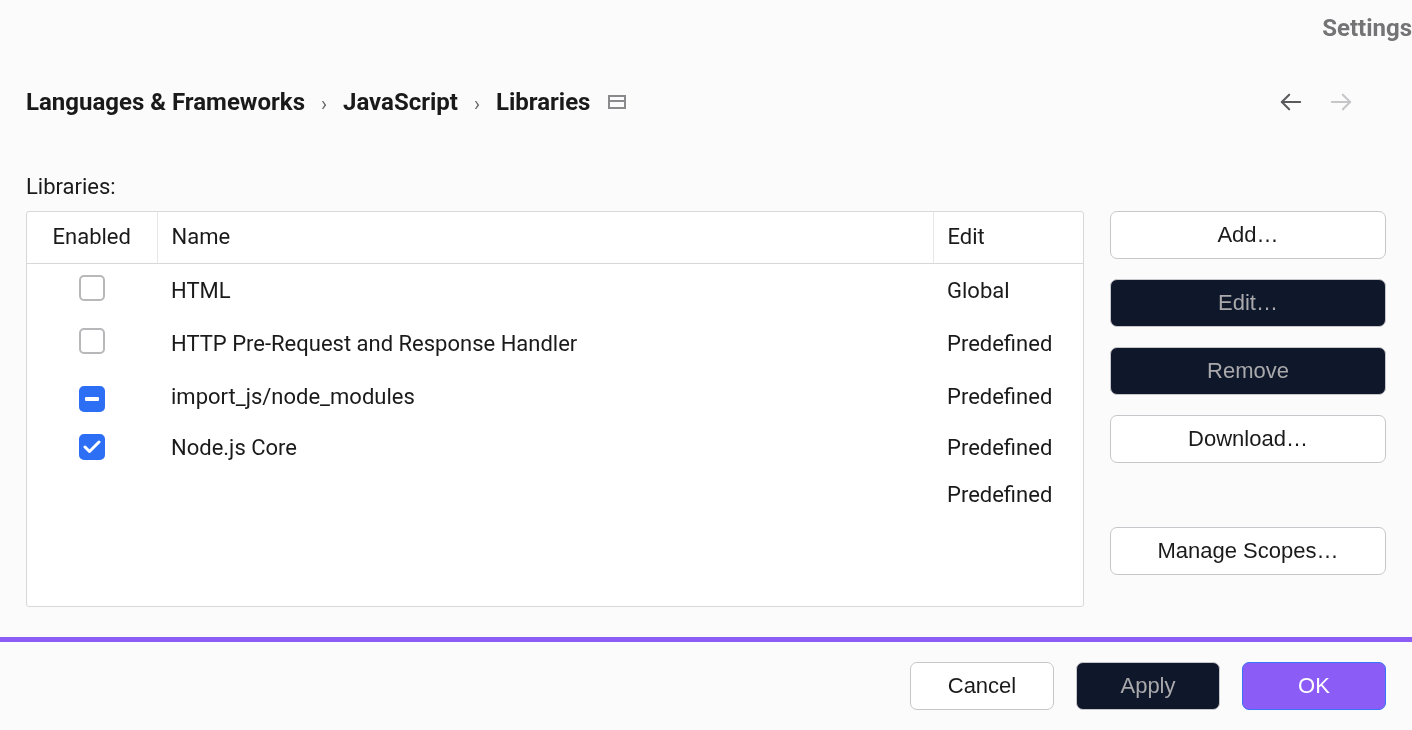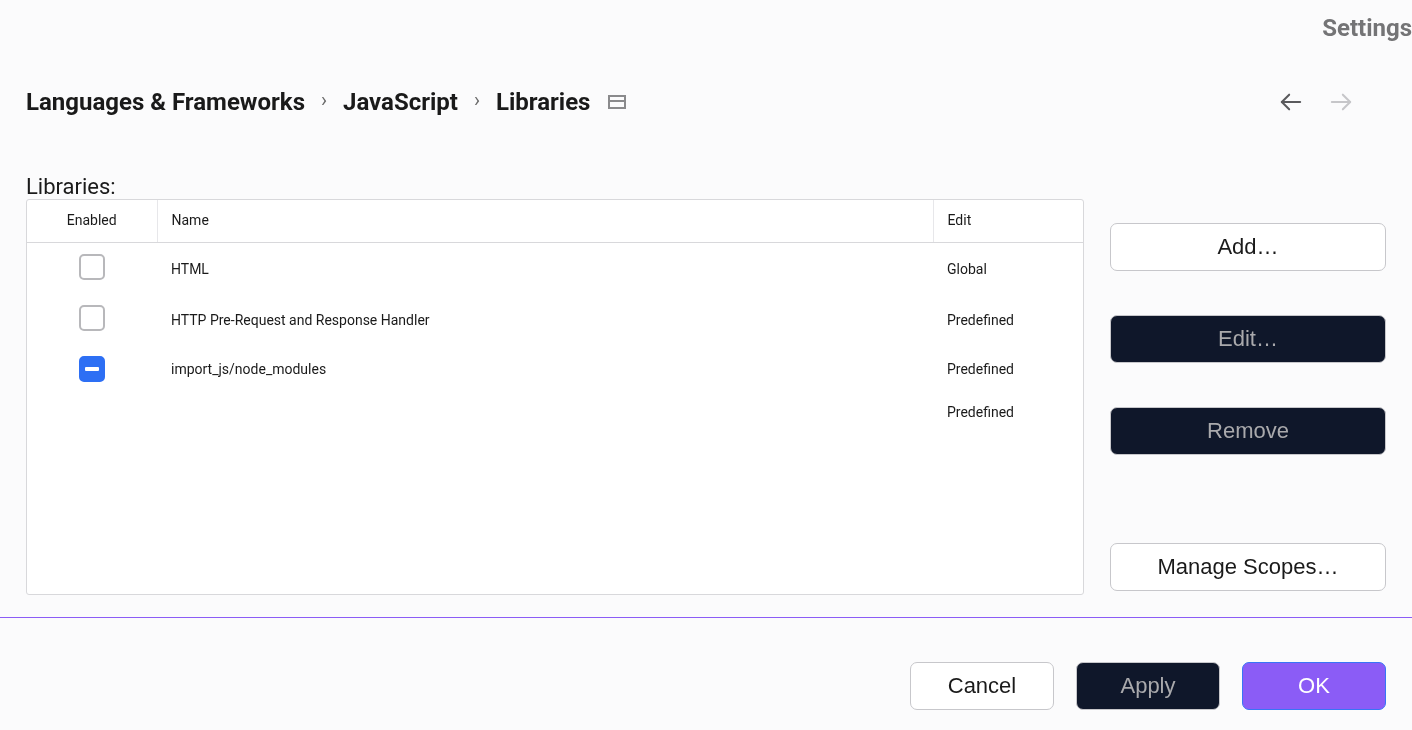--- a/index.html
+++ b/index.html
@@ -24,21 +24,21 @@
     padding: 46px 26px 0 26px;
   }
 
   .crumb-row {
     display: flex;
     align-items: center;
     gap: 18px;
   }
   .breadcrumb {
     display: flex;
-    align-items: flex-start;
+    align-items: flex-end;
     gap: 16px;
     font-size: 24px;
     font-weight: 700;
   }
   .breadcrumb .sep {
     color: #6a6a6a;
     font-weight: 400;
     font-size: 20px;
   }
   .nav-arrows {
@@ -59,41 +59,42 @@
     position: relative;
   }
   .window-detach-icon::before{
     content:"";
     position:absolute; left:0; right:0; top:3px; border-top:2px solid #8a8a8c;
   }
 
   .section-label {
     font-size: 22px;
     margin-top: 58px;
+    margin-bottom: 12px;
   }
 
   .main-row {
     display: flex;
     gap: 26px;
     align-items: flex-start;
   }
 
   
   .table-wrap {
     flex: 1;
     border: 1px solid #d8d8db;
     border-radius: 3px;
     background: #fff;
     height: 396px;
     overflow: hidden;
   }
   table {
     width: 100%;
     border-collapse: collapse;
-    font-size: 14px;
+    font-size: 22px;
   }
   thead th {
     text-align: left;
     font-weight: 400;
     padding: 12px 14px 14px 14px;
     border-bottom: 1px solid #d8d8db;
     border-right: 1px solid #e7e7ea;
   }
   thead th:last-child { border-right: none; }
   th.col-enabled { width: 130px; text-align: center; padding-left:18px; padding-right:18px;}
@@ -139,35 +140,34 @@
     height: 48px;
     border: 1px solid #c7c7cb;
     border-radius: 7px;
     background: #fff;
     font-size: 22px;
     cursor: pointer;
     color: #1a1a1a;
     display: flex;
     align-items: center;
     justify-content: center;
-    margin-top: 24px;
   }
   .btn.disabled {
     background: #0f172a;
     color: #a9a9ac;
     cursor: default;
   }
   .side-gap { height: 24px; }
 
   
   .footer {
     position: absolute;
     left: 0; right: 0;
     bottom: 0;
-    border-top: 1px solid #8b5cf6;
+    border-top: 5px solid #8b5cf6;
     padding: 20px 26px 20px 0;
     display: flex;
     justify-content: flex-end;
     gap: 22px;
     background: #fbfbfc;
   }
   .footer .btn { width: 144px; }
   .btn.primary {
     background: #8b5cf6;
     border-color: #3875f6;
@@ -230,32 +230,42 @@
               <td class="cell-enabled"><span class="cb "></span></td>
               <td>HTTP Pre-Request and Response Handler</td>
               <td>Predefined</td>
             </tr>
             <tr>
               <td class="cell-enabled"><span class="cb indeterminate"></span></td>
               <td>import_js/node_modules</td>
               <td>Predefined</td>
             </tr>
             <tr>
+              <td class="cell-enabled"><span class="cb checked">
+                  <svg width="18" height="14" viewBox="0 0 18 14" fill="none" stroke-width="3" stroke-linecap="round" stroke-linejoin="round">
+                    <path d="M2 7l4.5 4.5L16 2"></path>
+                  </svg>
+                </span></td>
+              <td>Node.js Core</td>
+              <td>Predefined</td>
+            </tr>
+            <tr>
               <td class="cell-enabled"></td>
               <td></td>
               <td>Predefined</td>
             </tr>
           </tbody>
       </table>
     </div>
 
     <div class="side-buttons">
       <button class="btn">Add…</button>
       <button class="btn disabled">Edit…</button>
       <button class="btn disabled">Remove</button>
+      <button class="btn">Download…</button>
       <div class="side-gap"></div>
       <button class="btn">Manage Scopes…</button>
     </div>
   </div>
 
 </div>
 
 <div class="footer">
   <button class="btn">Cancel</button>
   <button class="btn disabled">Apply</button>

